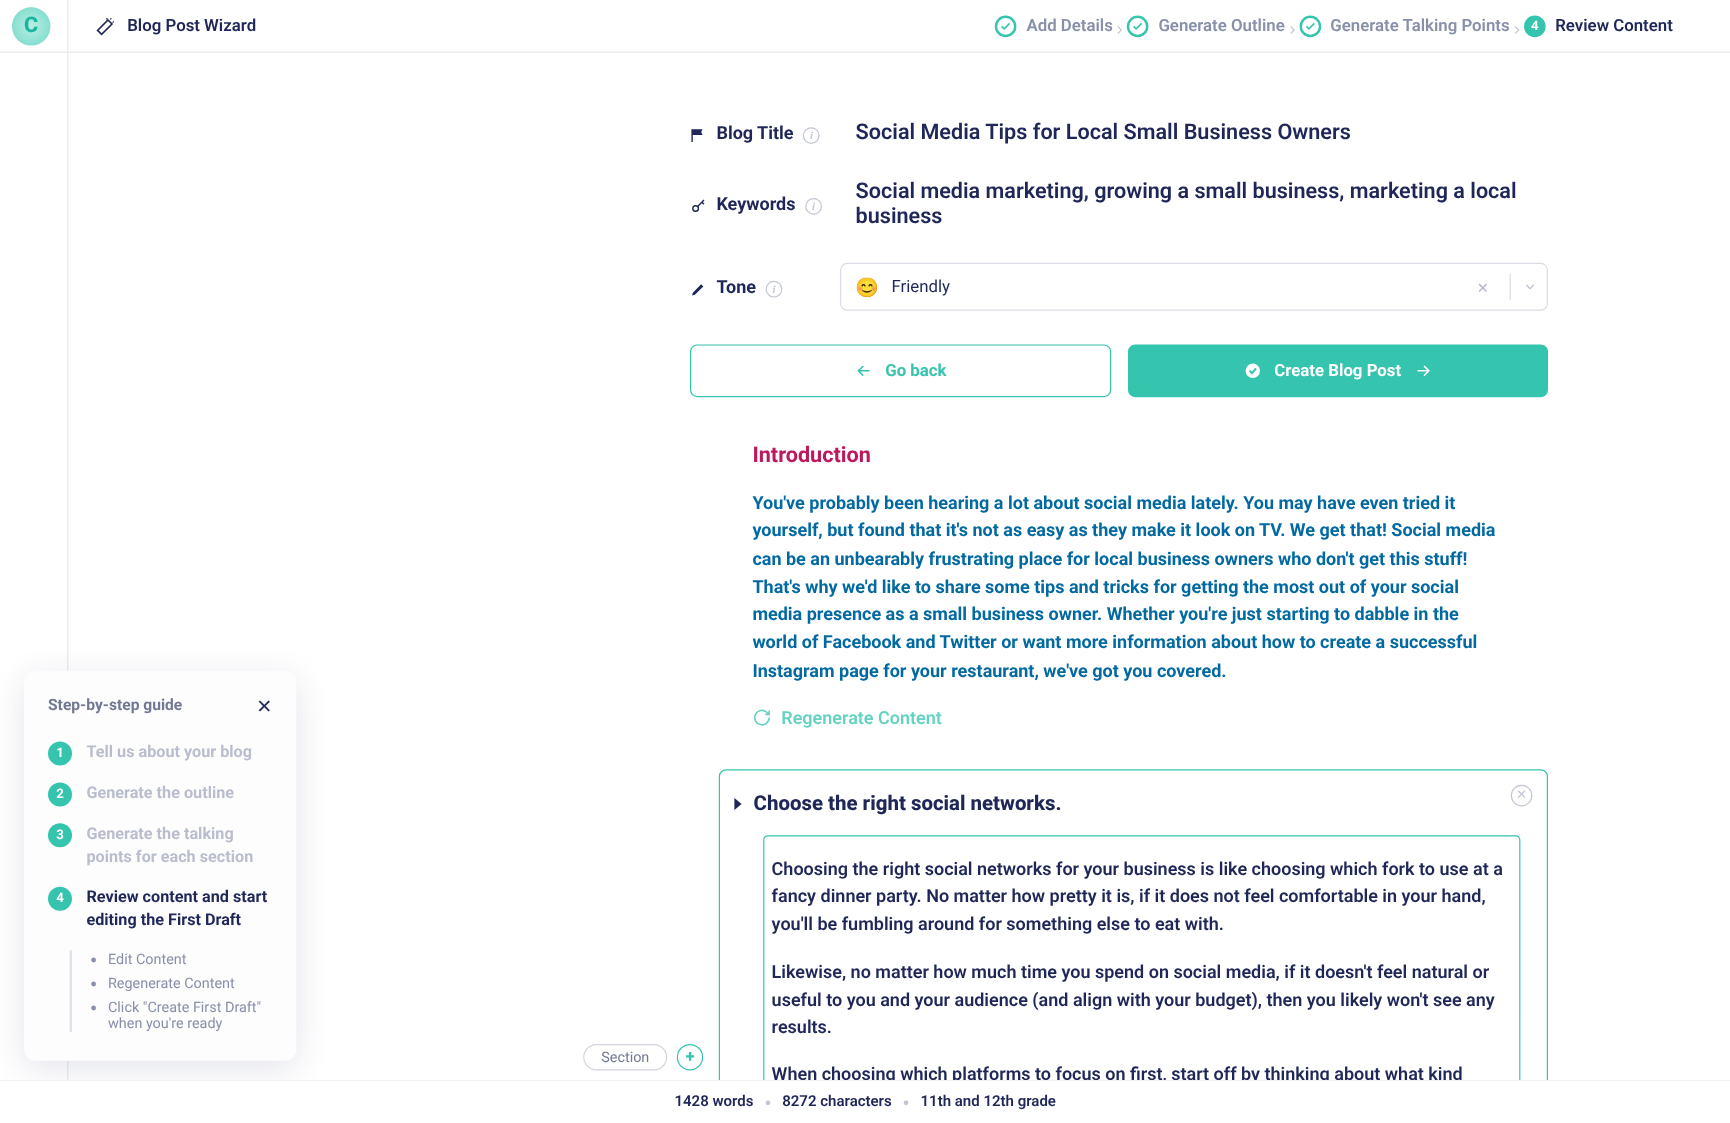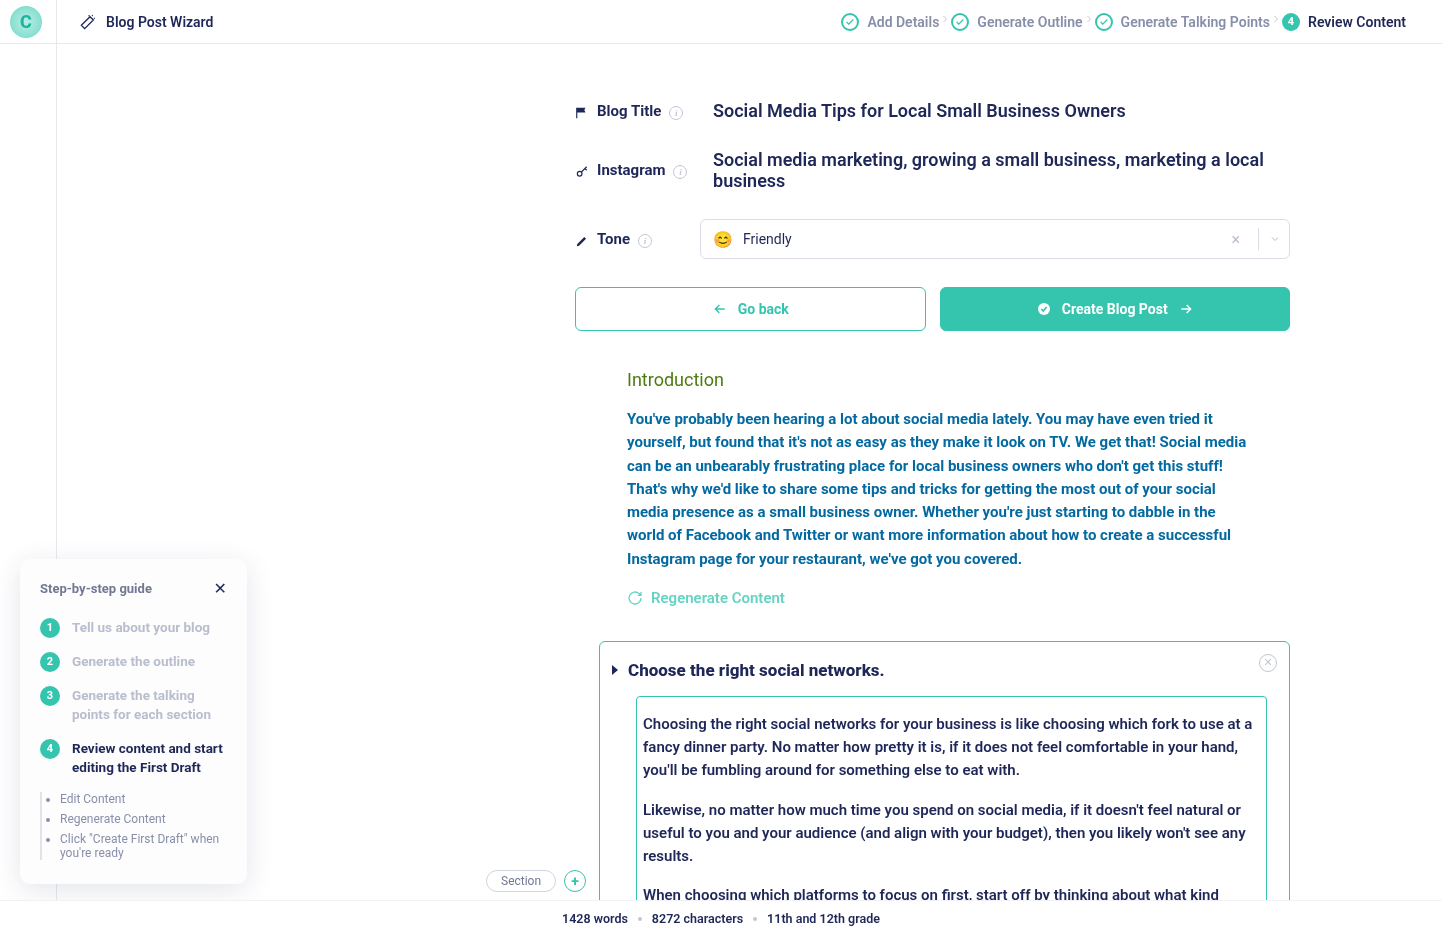--- a/index.html
+++ b/index.html
@@ -30,22 +30,22 @@
 }
 .logo-c {
   font-weight: 800; color: #1cb5a0; font-size: 18px;
 }
 .wizard-title-wrap {
   display: flex; align-items: center; gap: 10px; font-size: 14px; font-weight: 600; color: #1e2757;
 }
 .magic-icon { width: 16px; height: 16px; color: #1e2757; }
 .steps {
   margin-left: auto;
-  display: flex; align-items: flex-start; gap: 0;
-  padding-right: 36px;
+  display: flex; align-items: flex-end; gap: 0;
+  padding-right: 48px;
 }
 .step {
   display: flex; align-items: center; gap: 8px;
   font-size: 14px; font-weight: 600; color: #888fa9;
 }
 .step.active { color: #1e2757; }
 .step-check {
   width: 18px; height: 18px; border: 2px solid #35c4ae; border-radius: 50%;
   display: inline-flex; align-items: center; justify-content: center;
 }
@@ -103,21 +103,21 @@
 }
 .btn-primary {
   background: #35c4ae; border: 1px solid #35c4ae; color: #fff;
 }
 .btn svg { width: 16px; height: 16px; }
 
 .content-area {
   padding-left: 52px;
 }
 .intro-title {
-  font-size: 18px; font-weight: 400; color: #4d7c0f; margin-bottom: 18px;
+  font-size: 18px; font-weight: 700; color: #be185d; margin-bottom: 18px;
 }
 .intro-text {
   font-size: 15px; font-weight: 700; color: #0369a1; line-height: 1.55; margin-bottom: 18px;
   padding-right: 40px;
 }
 .regen {
   display: flex; align-items: center; gap: 8px; color: #66d3c2; font-size: 15px; font-weight: 600;
   cursor: pointer; margin-bottom: 34px;
 }
 .regen svg { width: 16px; height: 16px; stroke: #66d3c2; }
@@ -162,21 +162,21 @@
 .guide-step {
   display: flex; gap: 12px; margin-bottom: 14px; font-size: 13.5px; font-weight: 700; line-height: 1.45;
 }
 .guide-step.done { color: #b9bdcd; }
 .guide-step.active { color: #1e2757; }
 .gs-num {
   flex-shrink:0; width: 20px; height: 20px; border-radius: 50%; background: #35c4ae; color:#fff;
   display:flex; align-items:center; justify-content:center; font-size: 11px; font-weight:700;
 }
 .guide-sub {
-  margin-top: 6px; border-left: 2px solid #e1e3eb; padding-left: 4px;
+  margin-top: 6px; margin-left: 18px; border-left: 2px solid #e1e3eb; padding-left: 16px;
 }
 .guide-sub li {
   font-size: 12px; color: #888fa9; margin-bottom: 6px; list-style: disc; margin-left: 14px;
 }
 
 
 .footer {
   position: absolute; left: 0; right: 0; bottom: 0; height: 36px;
   background: #fff; border-top: 1px solid #f2f2f5;
   display: flex; align-items: center; justify-content: center; gap: 10px;
@@ -267,21 +267,21 @@
     </div>
     <div class="field-value">Social Media Tips for Local Small Business Owners</div>
   </div>
 
   <div class="field-row">
     <div class="field-label">
       <svg viewBox="0 0 24 24" fill="none" stroke="#1e2757" stroke-width="2">
           <circle cx="8" cy="15" r="4"></circle>
           <path d="M11 12l9-9M17 6l3 3"></path>
         </svg>
-      <span>Instagram</span>
+      <span>Keywords</span>
       <span class="info-icon">i</span>
     </div>
     <div class="field-value">Social media marketing, growing a small business, marketing a local business</div>
   </div>
 
   <div class="field-row">
     <div class="field-label" style="width:125px">
       <svg viewBox="0 0 24 24" fill="#1e2757">
           <path d="M3 21l4-1 12-12-3-3L4 17l-1 4z"></path>
         </svg>

